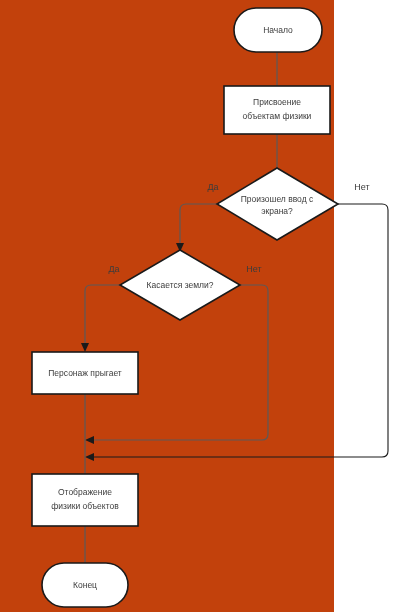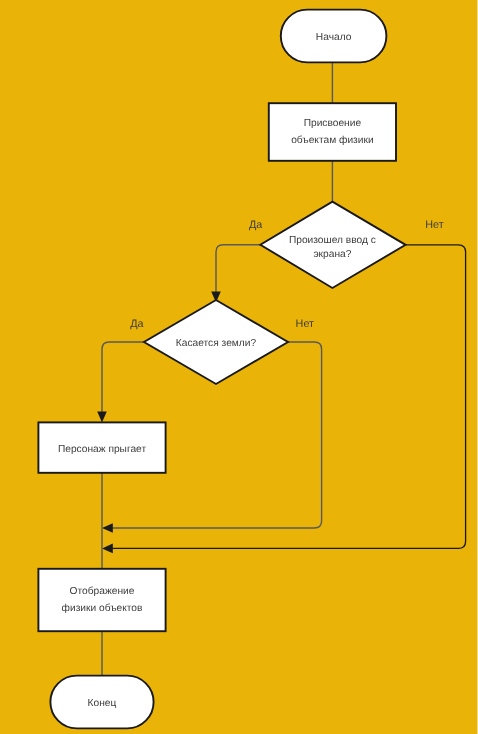--- a/index.html
+++ b/index.html
@@ -8,23 +8,23 @@
     background: #ffffff;
   }
   body {
     font-family: "Liberation Sans", sans-serif;
     width: 398px;
     height: 612px;
     overflow: hidden;
   }
   #flowchart-canvas {
     position: relative;
-    width: 398px;
+    width: 334px;
     height: 612px;
-    background: #eab308;
+    background: #c2410c;
   }
   #flow-svg {
     position: absolute;
     top: 0;
     left: 0;
     width: 398px;
     height: 612px;
   }
   .node-text {
     font-family: "Liberation Sans", sans-serif;

